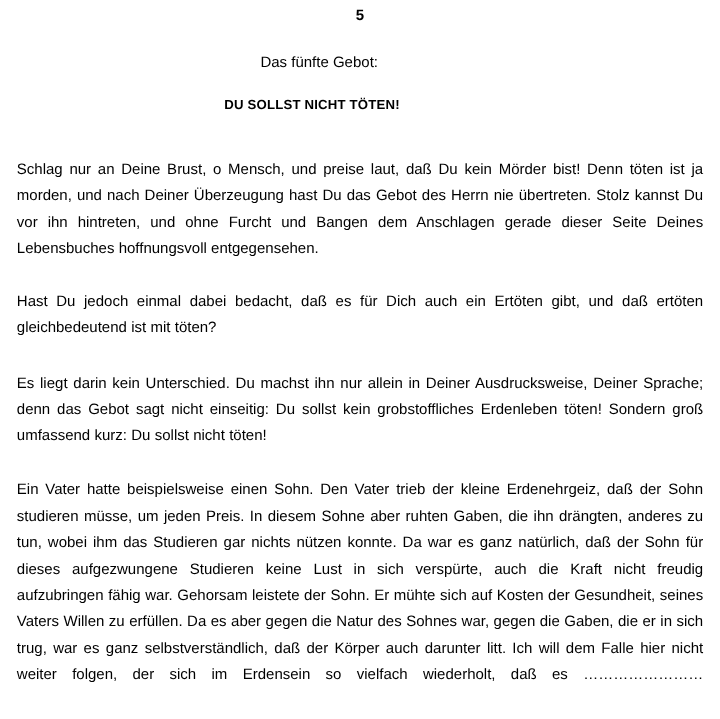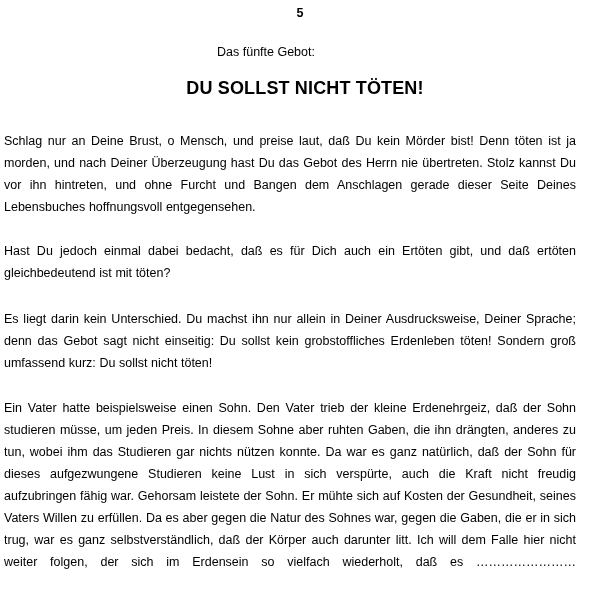--- a/index.html
+++ b/index.html
@@ -48,32 +48,31 @@
     font-weight: normal;
     line-height: 18px;
   }
 
   .main-heading {
     position: absolute;
     top: 79px;
     left: 0;
     width: 520px;
     text-align: center;
-    font-size: 18px;
+    font-size: 11px;
     font-weight: bold;
     line-height: 18px;
     letter-spacing: 0.15px;
-    padding-left: 45px;
   }
 
   
   .body-text {
     position: absolute;
     top: 130px;
-    left: 4px;
+    left: 14px;
     width: 572px;
   }
 
   .para {
     margin: 0 0 22px 0;
     font-size: 12.5px;
     line-height: 22px;
     text-align: justify;
     text-justify: inter-word;
     hyphens: none;

